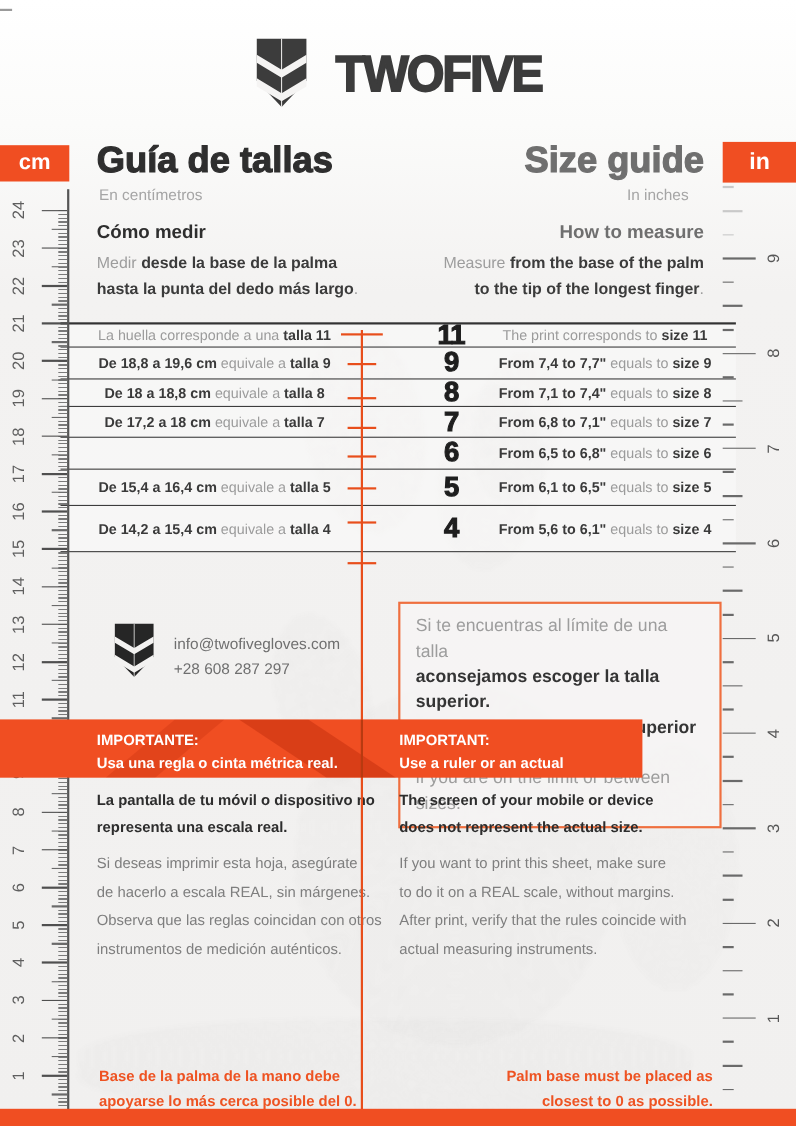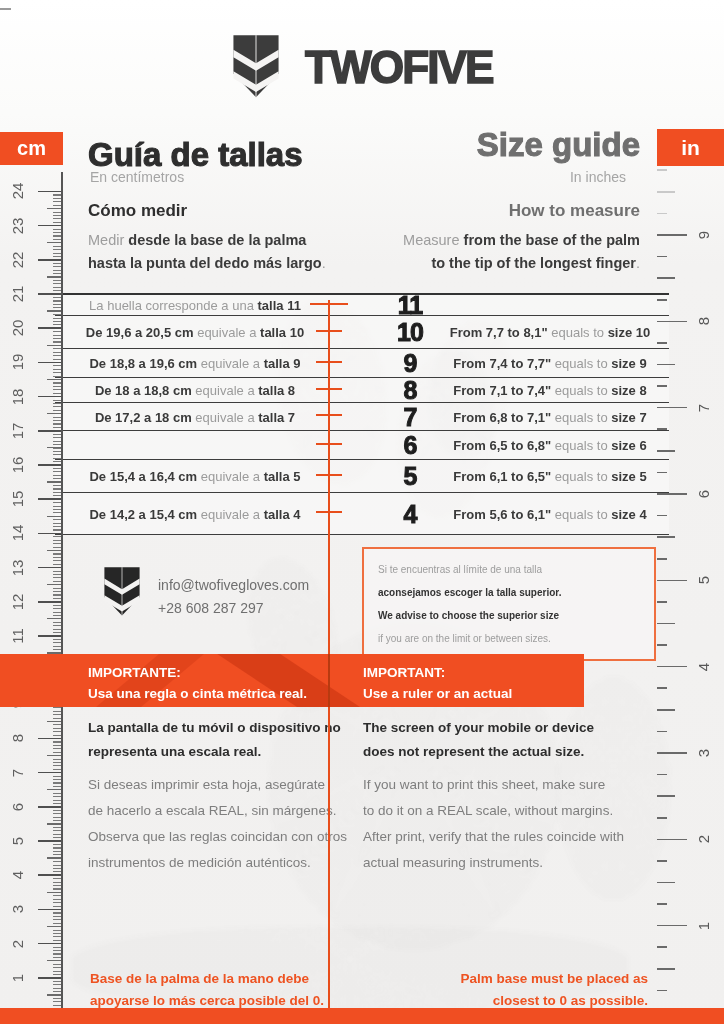--- a/index.html
+++ b/index.html
@@ -17,21 +17,21 @@
   .logo-text{font-size:46px;font-weight:700;color:#3c3c3c;letter-spacing:-2px;transform:scaleX(.96);
     -webkit-text-stroke:1.6px #3c3c3c;}
 
   
   .badge{position:absolute;background:#F04E22;color:#fff;font-weight:700;z-index:6;
     display:flex;align-items:center;justify-content:center;}
   .badge.cm{left:0;top:132px;width:63px;height:33px;font-size:20px;}
   .badge.in{right:0;top:129px;width:67px;height:37px;font-size:21px;}
 
   
-  .es-title{left:88px;top:136px;font-size:33px;font-weight:700;color:#2e2e2e;-webkit-text-stroke:1.1px #2e2e2e;z-index:2;}
+  .es-title{left:88px;top:126px;font-size:33px;font-weight:700;color:#2e2e2e;-webkit-text-stroke:1.1px #2e2e2e;z-index:2;}
   .en-title{right:84px;top:126px;font-size:33px;font-weight:700;color:#6f6f6f;-webkit-text-stroke:1.1px #6f6f6f;text-align:right;z-index:2;}
   .es-sub{left:90px;top:169px;font-size:14px;color:#a5a5a5;z-index:2;}
   .en-sub{right:98px;top:169px;font-size:14px;color:#a5a5a5;text-align:right;z-index:2;}
   .es-how{left:88px;top:201px;font-size:17px;font-weight:700;color:#2e2e2e;z-index:2;}
   .en-how{right:84px;top:201px;font-size:17px;font-weight:700;color:#6f6f6f;text-align:right;z-index:2;}
   .instr{top:229px;font-size:14.5px;line-height:23px;white-space:pre-line;z-index:2;}
   .instr.es{left:88px;width:280px;}
   .instr.en{right:84px;width:300px;text-align:right;}
   .instr .l{color:#9d9d9d;}
   .instr .b{color:#3b3b3b;font-weight:700;}
@@ -52,21 +52,21 @@
   .mtick{position:absolute;left:-12px;width:26px;height:2px;background:#e84e1b;}
   .mtick.wide{left:-18px;width:38px;}
 
   
   .contact-icon{left:100px;top:566px;z-index:2;}
   .contact-email{left:158px;top:577px;font-size:14px;color:#6f6f6f;z-index:2;}
   .contact-phone{left:158px;top:600px;font-size:14px;color:#6f6f6f;z-index:2;}
 
   
   .advice{left:362px;top:547px;width:294px;box-sizing:border-box;border:2px solid #ef6f3f;
-    padding:9px 14px;font-size:10px;line-height:23px;z-index:2;background:rgba(248,247,246,.6);}
+    padding:9px 14px;font-size:16px;line-height:23px;z-index:2;background:rgba(248,247,246,.6);}
   .advice .light{color:#9d9d9d;}
   .advice .bold{color:#343434;font-weight:700;}
 
   
   .band{left:0;top:654px;width:584px;height:53px;background:#F04E22;z-index:4;overflow:hidden;}
   .band-decor{position:absolute;left:150px;top:0;width:210px;height:53px;background:rgba(165,25,0,.30);
     clip-path:polygon(32% 0,62% 0,100% 100%,70% 100%);}
   .band-decor2{position:absolute;left:60px;top:0;width:180px;height:53px;background:rgba(165,25,0,.18);
     clip-path:polygon(55% 0,80% 0,45% 100%,20% 100%);}
   .band-line{position:absolute;left:328px;top:0;width:2px;height:53px;background:#b83a10;}
@@ -131,25 +131,21 @@
 
   <div class="abs instr en"><span class="l">Measure </span><span class="b">from the base of the palm
 to the tip of the longest finger</span><span class="l">.</span></div>
   <div class="abs instr es"><span class="l">Medir </span><span class="b">desde la base de la palma
 hasta la punta del dedo más largo</span><span class="l">.</span></div>
 
   <div class="size-table" id="size-table">
       <div class="trow" style="height: 21px;">
         <div class="cell es"><span class="l">La huella corresponde a una </span><span class="b">talla 11</span></div>
         <div class="cell num">11</div>
-      </div>
-      <div class="trow" style="height: 33px;">
-        <div class="cell es"><span class="b">De 19,6 a 20,5 cm</span><span class="l"> equivale a </span><span class="b">talla 10</span></div>
-        <div class="cell num">10</div>
-        <div class="cell en"><span class="b">From 7,7 to 8,1"</span><span class="l"> equals to </span><span class="b">size 10</span></div>
+        <div class="cell en"><span class="l">The print corresponds to </span><span class="b">size 11</span></div>
       </div>
       <div class="trow" style="height: 29px;">
         <div class="cell es"><span class="b">De 18,8 a 19,6 cm</span><span class="l"> equivale a </span><span class="b">talla 9</span></div>
         <div class="cell num">9</div>
         <div class="cell en"><span class="b">From 7,4 to 7,7"</span><span class="l"> equals to </span><span class="b">size 9</span></div>
       </div>
       <div class="trow" style="height: 25px;">
         <div class="cell es"><span class="b">De 18 a 18,8 cm</span><span class="l"> equivale a </span><span class="b">talla 8</span></div>
         <div class="cell num">8</div>
         <div class="cell en"><span class="b">From 7,1 to 7,4"</span><span class="l"> equals to </span><span class="b">size 8</span></div>

